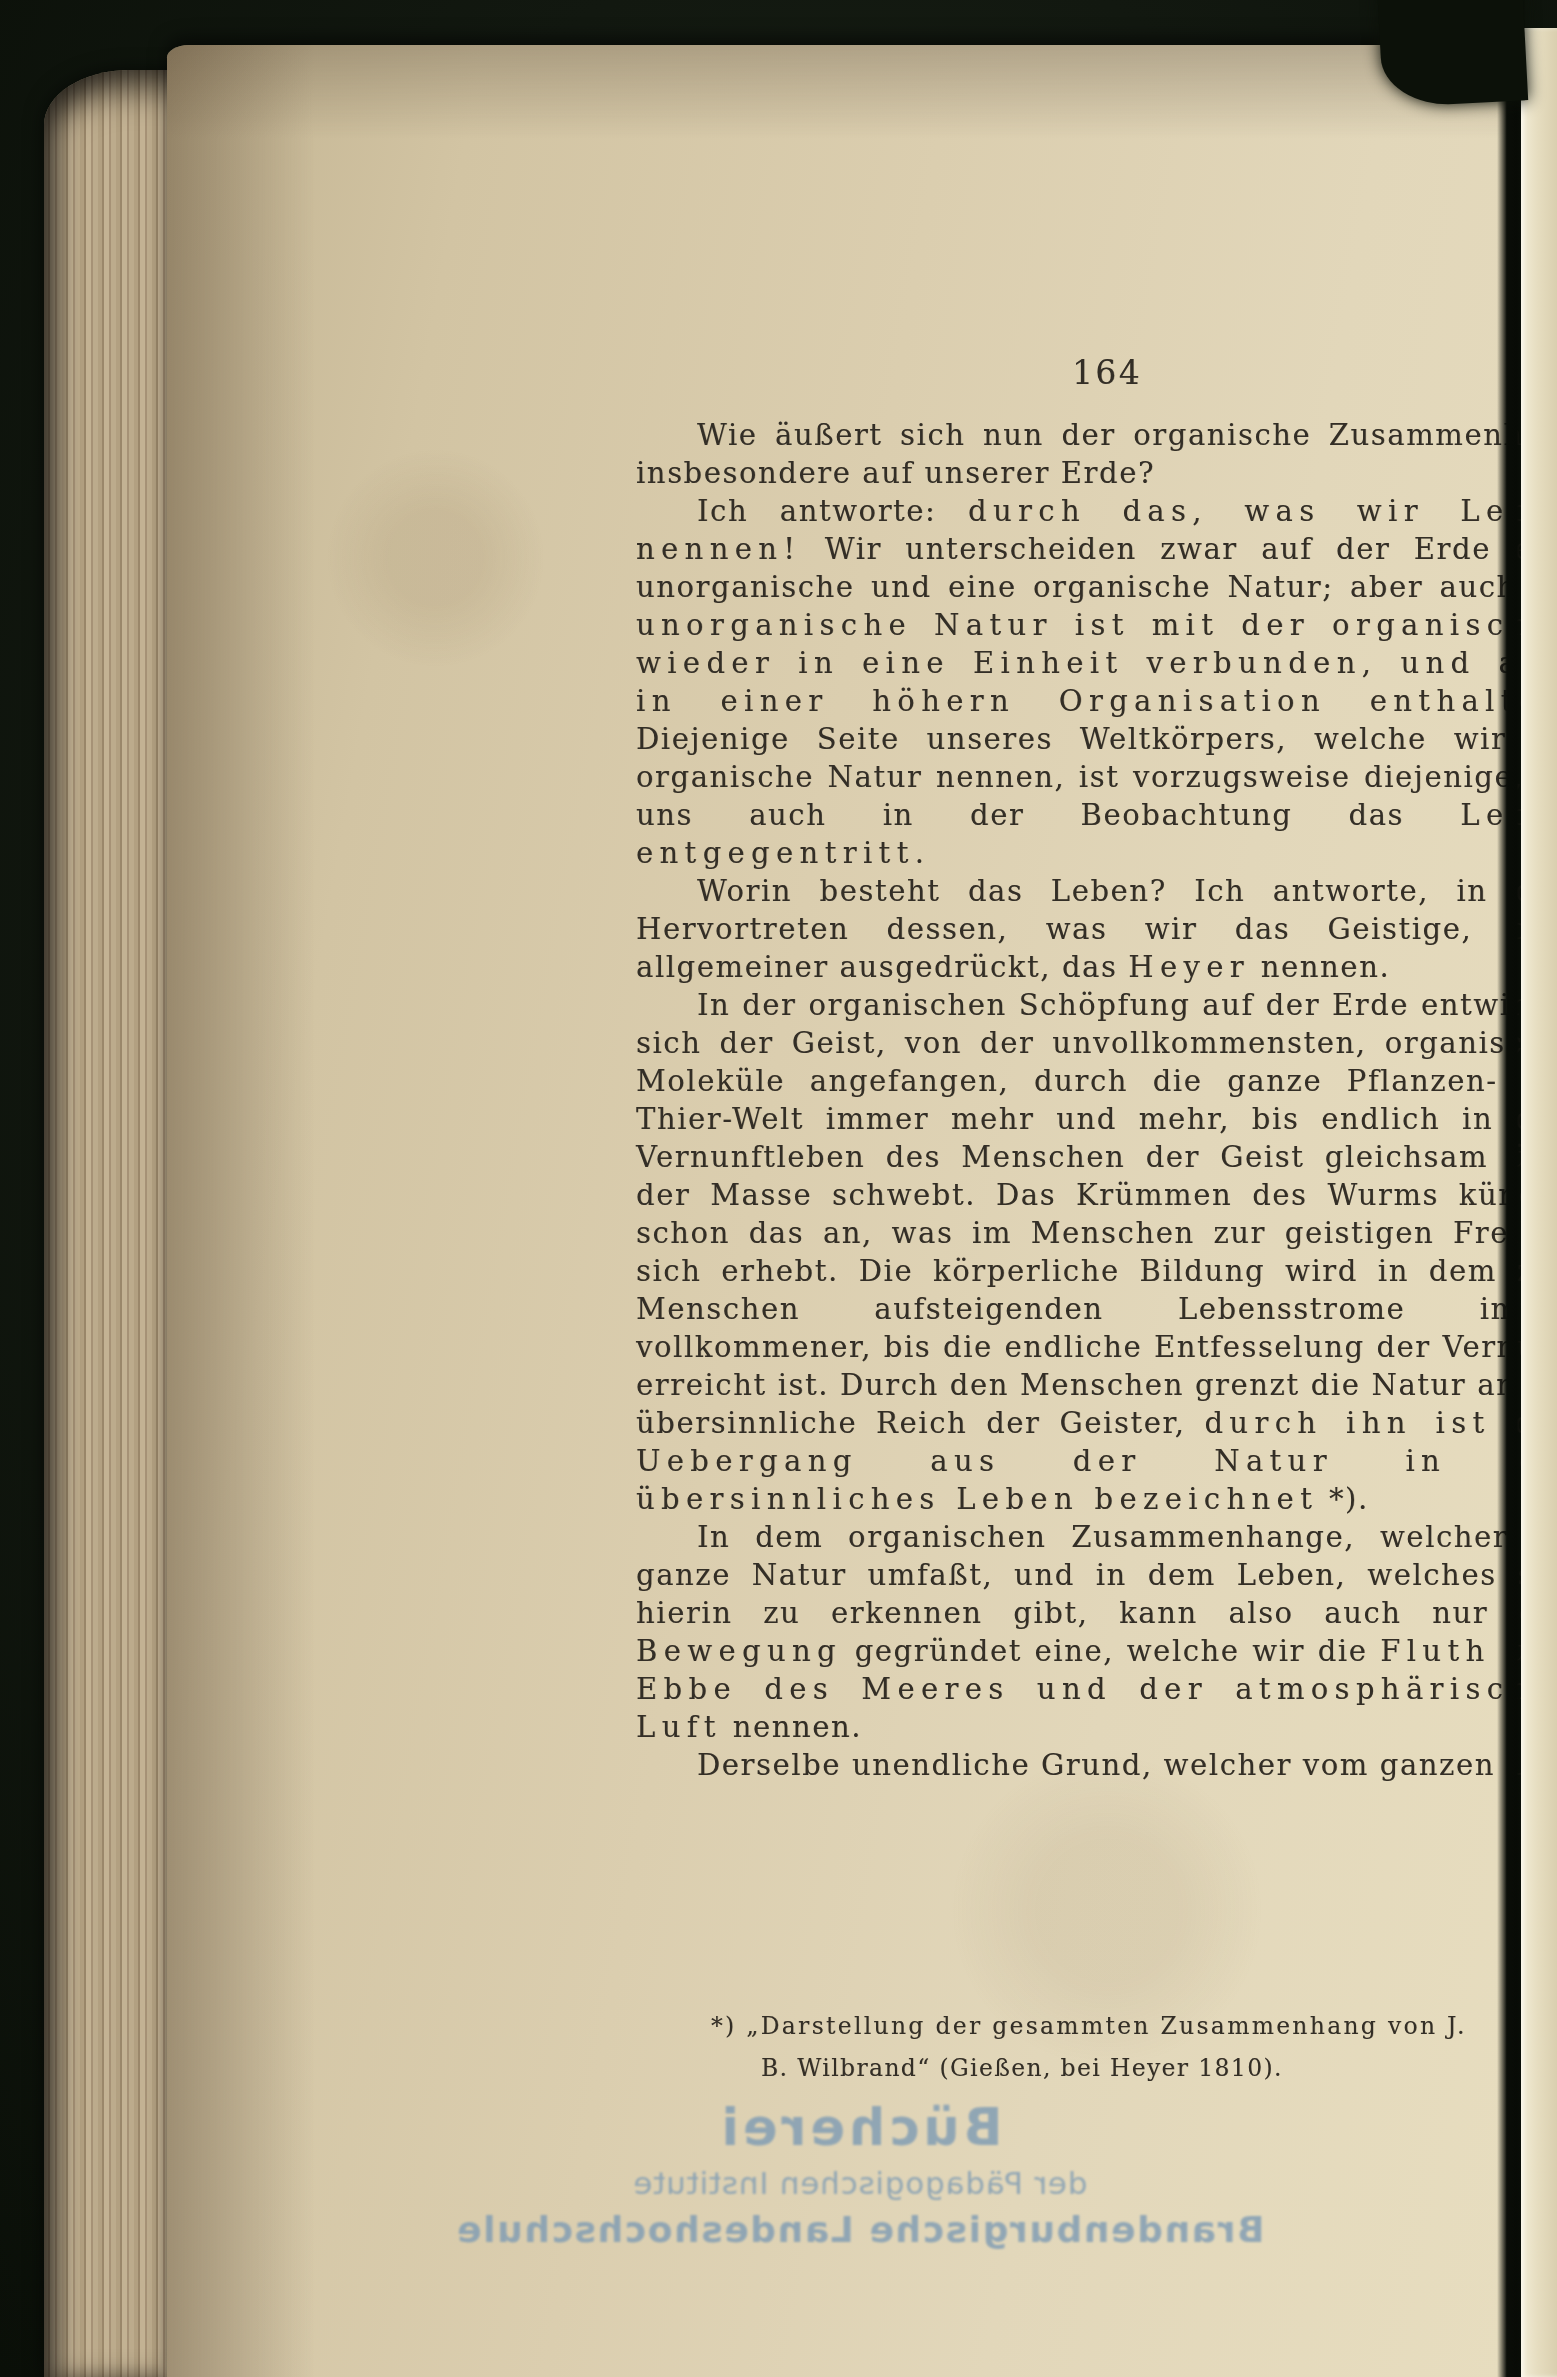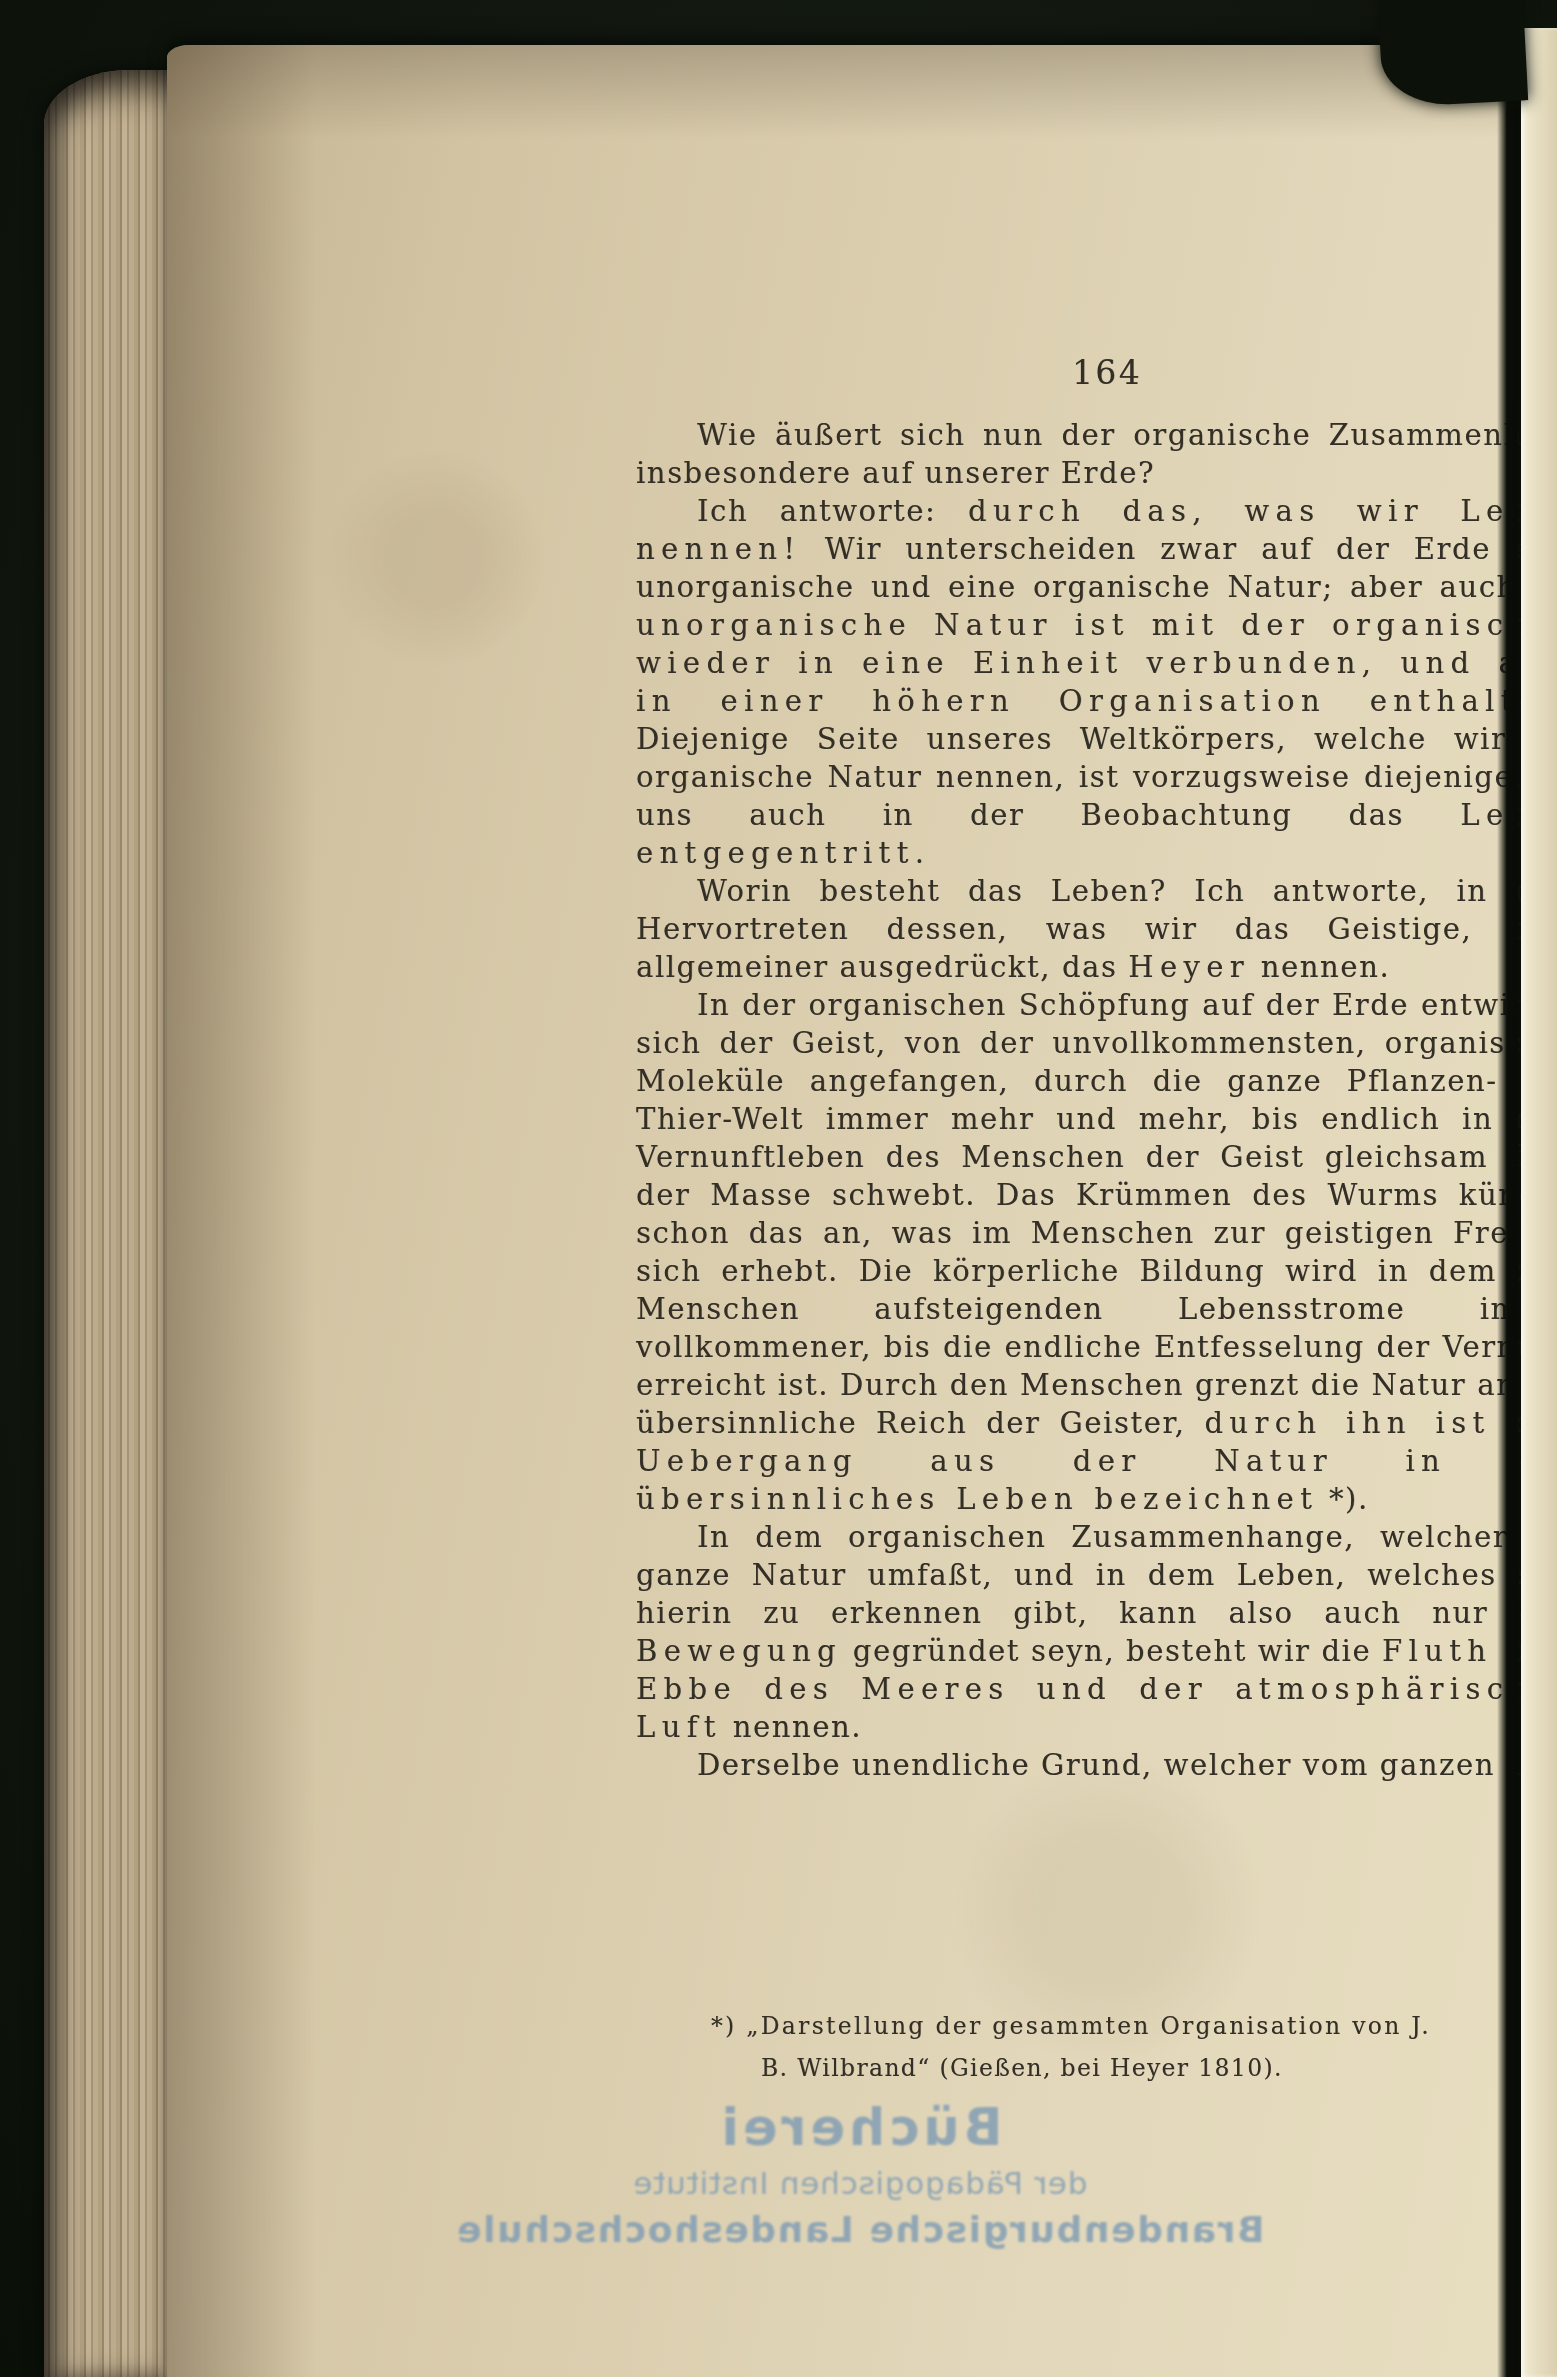--- a/index.html
+++ b/index.html
@@ -104,26 +104,26 @@
 
   <div class="page">
 
     <div class="page-number">164</div>
 
     <div class="page-body">
         <p class="para"><span>Wie äußert sich nun der organische Zusammenhang insbesondere auf unserer Erde?</span></p>
         <p class="para"><span>Ich antworte: </span><span class="sp">durch das, was wir Leben nennen!</span><span> Wir unterscheiden zwar auf der Erde eine unorganische und eine organische Natur; aber auch die </span><span class="sp">unorganische Natur ist mit der organischen wieder in eine Einheit verbunden, und also in einer höhern Organisation enthalten.</span><span> Diejenige Seite unseres Weltkörpers, welche wir die organische Natur nennen, ist vorzugsweise diejenige, wo uns auch in der Beobachtung das </span><span class="sp">Leben entgegentritt.</span></p>
         <p class="para"><span>Worin besteht das Leben? Ich antworte, in dem Hervortreten dessen, was wir das Geistige, oder allgemeiner ausgedrückt, das </span><span class="sp">Heyer</span><span> nennen.</span></p>
         <p class="para"><span>In der organischen Schöpfung auf der Erde entwindet sich der Geist, von der unvollkommensten, organischen Moleküle angefangen, durch die ganze Pflanzen- und Thier-Welt immer mehr und mehr, bis endlich in dem Vernunftleben des Menschen der Geist gleichsam über der Masse schwebt. Das Krümmen des Wurms kündigt schon das an, was im Menschen zur geistigen Freiheit sich erhebt. Die körperliche Bildung wird in dem zum Menschen aufsteigenden Lebensstrome immer vollkommener, bis die endliche Entfesselung der Vernunft erreicht ist. Durch den Menschen grenzt die Natur an das übersinnliche Reich der Geister, </span><span class="sp">durch ihn ist der Uebergang aus der Natur in ein übersinnliches Leben bezeichnet</span><span> *).</span></p>
-        <p class="para"><span>In dem organischen Zusammenhange, welcher die ganze Natur umfaßt, und in dem Leben, welches sich hierin zu erkennen gibt, kann also auch nur </span><span class="sp">die Bewegung</span><span> gegründet seyn, besteht wir die </span><span class="sp">Fluth und Ebbe des Meeres und der atmosphärischen Luft</span><span> nennen.</span></p>
+        <p class="para"><span>In dem organischen Zusammenhange, welcher die ganze Natur umfaßt, und in dem Leben, welches sich hierin zu erkennen gibt, kann also auch nur </span><span class="sp">die Bewegung</span><span> gegründet eine, welche wir die </span><span class="sp">Fluth und Ebbe des Meeres und der atmosphärischen Luft</span><span> nennen.</span></p>
         <p class="para"><span>Derselbe unendliche Grund, welcher vom ganzen Uni-</span></p>
       </div>
 
     <div class="footnote">
-      <div><span>*) </span><span>„Darstellung der gesammten Organisation von J.</span></div>
+      <div><span>*) </span><span>„Darstellung der gesammten Zusammenhang von J.</span></div>
       <div class="fn-line2">B. Wilbrand“ (Gießen, bei Heyer 1810).</div>
     </div>
 
     <div class="stamp">
       <div class="stamp-l1">Bücherei</div>
       <div class="stamp-l2">der Pädagogischen Institute</div>
       <div class="stamp-l3">Brandenburgische Landeshochschule</div>
     </div>
 
   </div>

